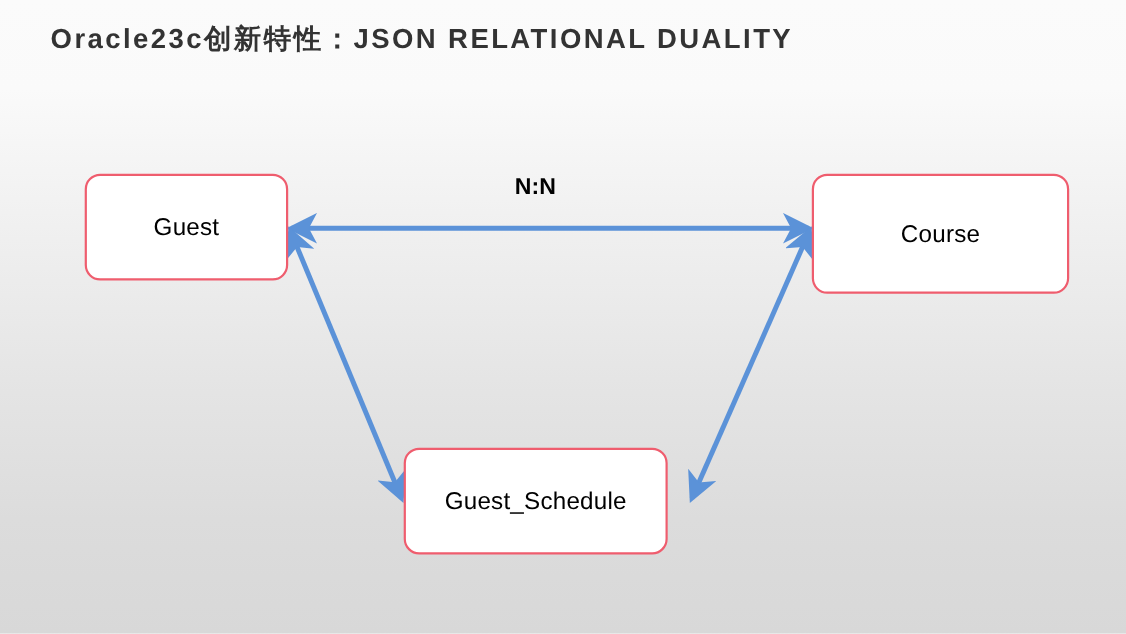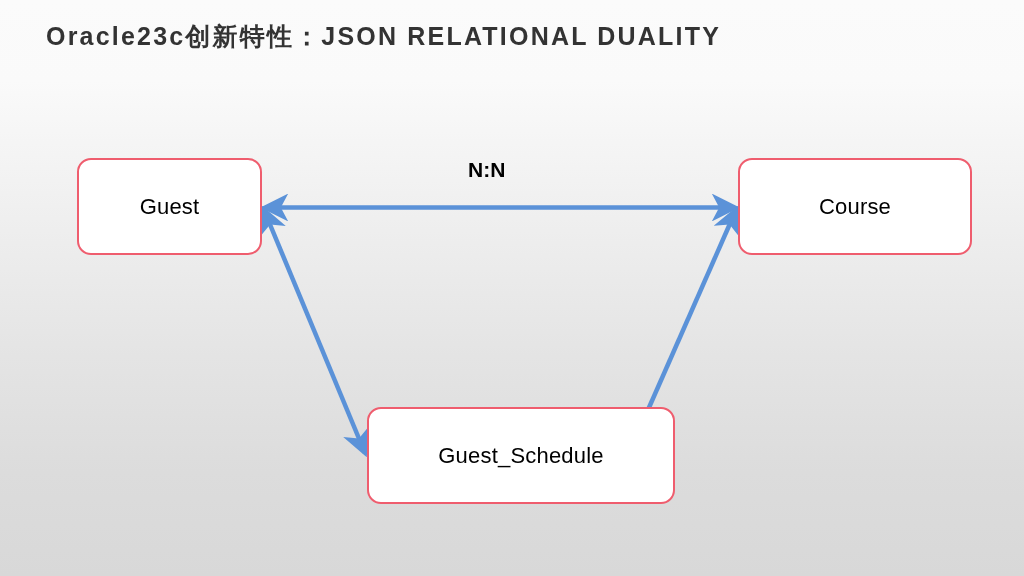--- a/index.html
+++ b/index.html
@@ -64,27 +64,27 @@
     left: 77px;
     top: 158px;
     width: 185px;
     height: 97px;
   }
 
   #box-course {
     left: 738px;
     top: 158px;
     width: 234px;
-    height: 97px;
+    height: 109px;
   }
 
   #box-guest-schedule {
     left: 367px;
     top: 407px;
-    width: 308px;
+    width: 240px;
     height: 97px;
   }
 
   #edge-label-nn {
     position: absolute;
     left: 468px;
     top: 158px;
     font-size: 21px;
     color: #000000;
     white-space: nowrap;

